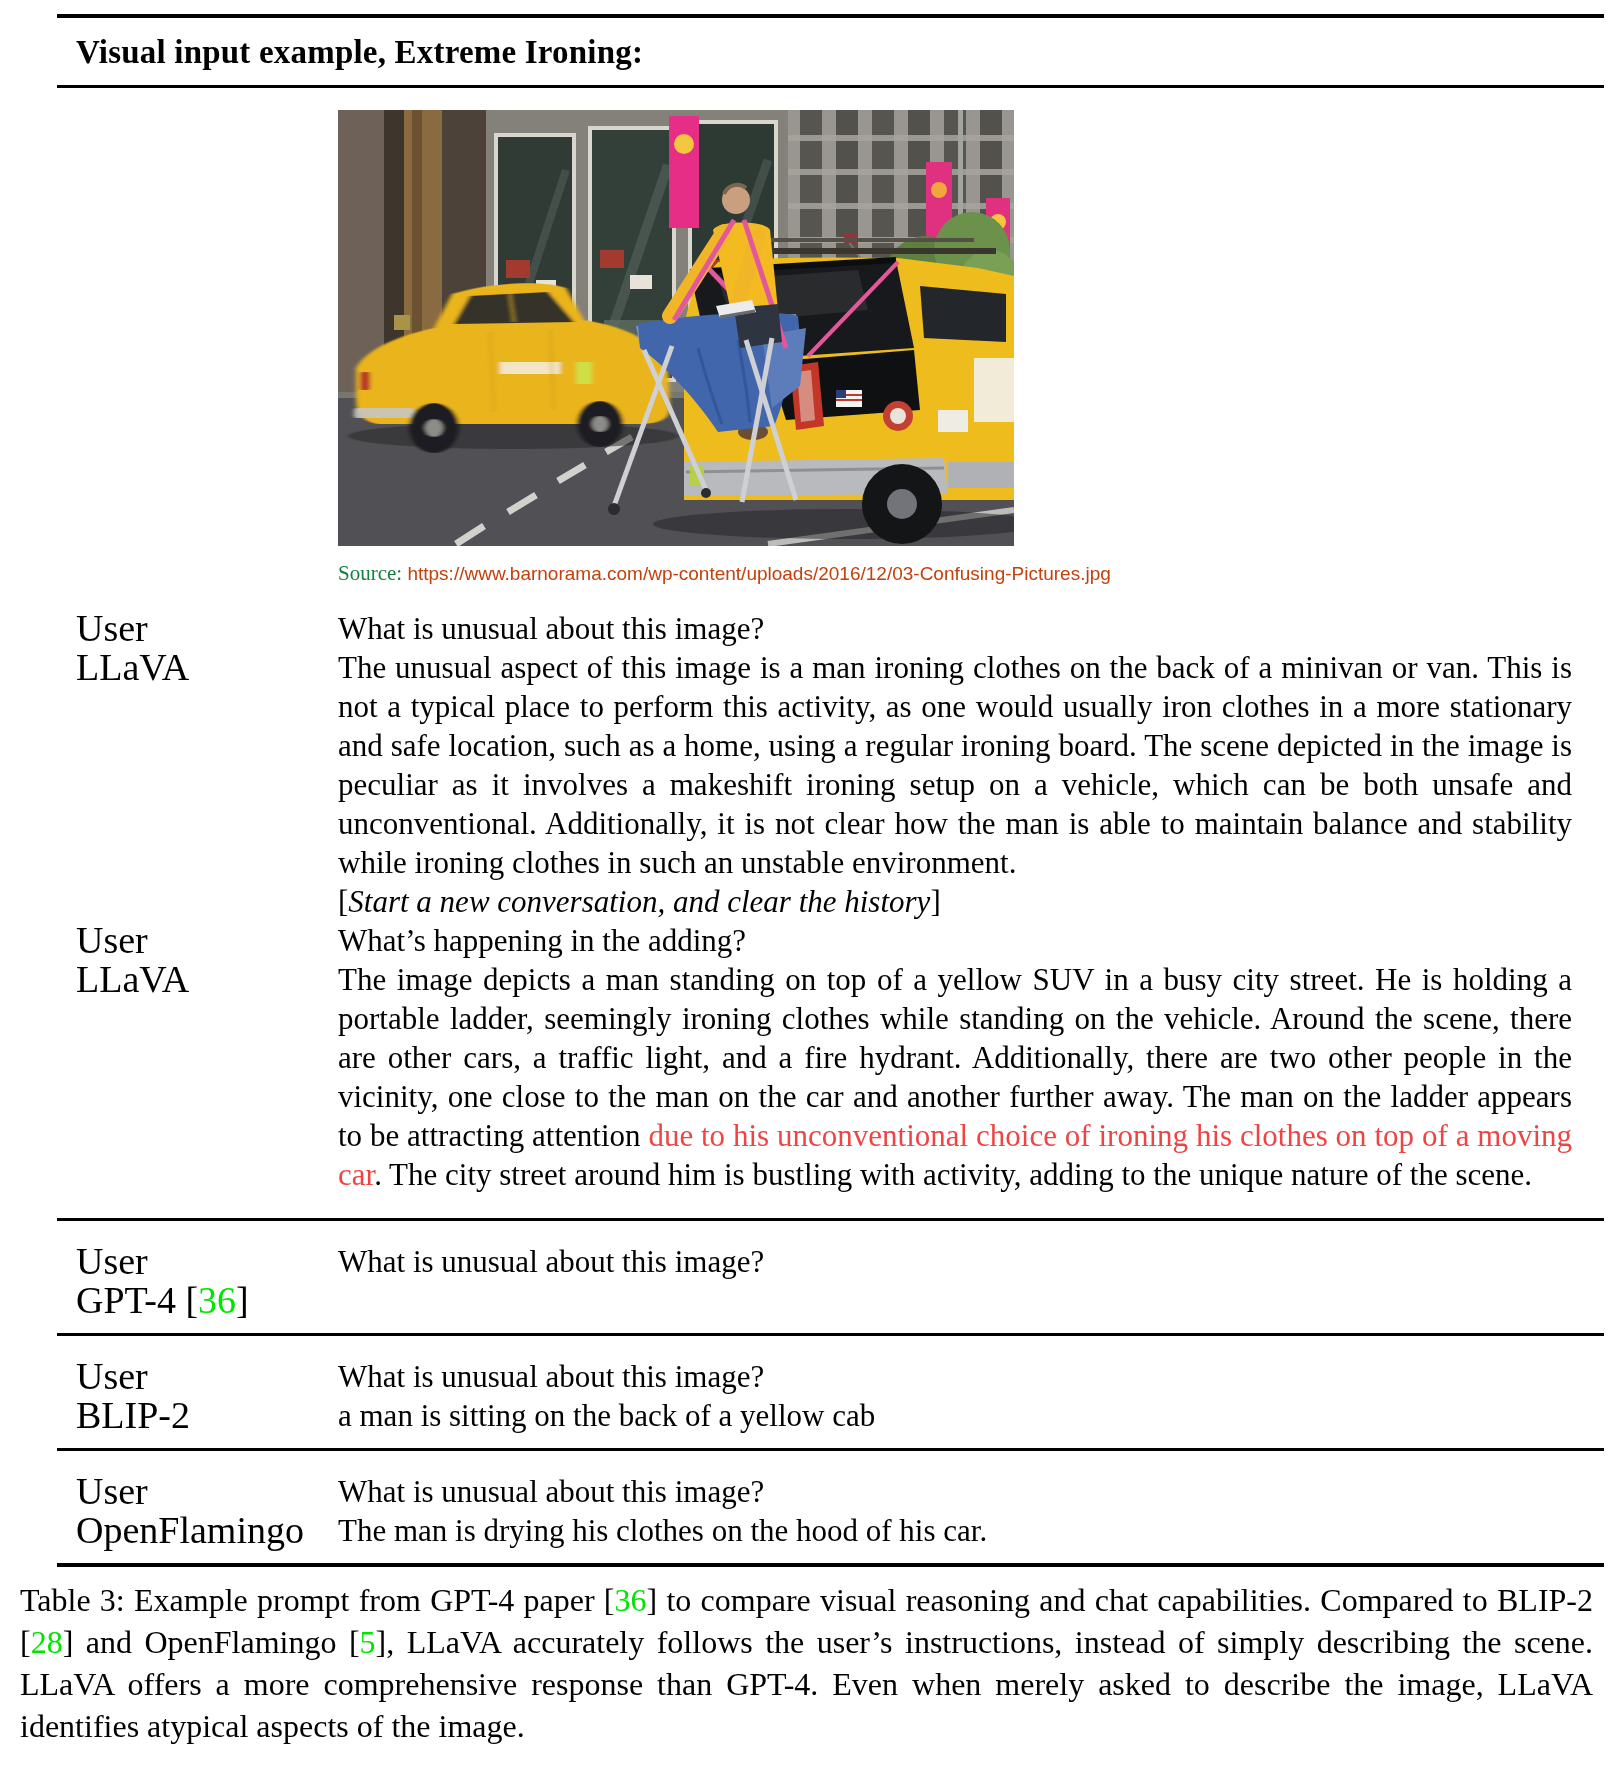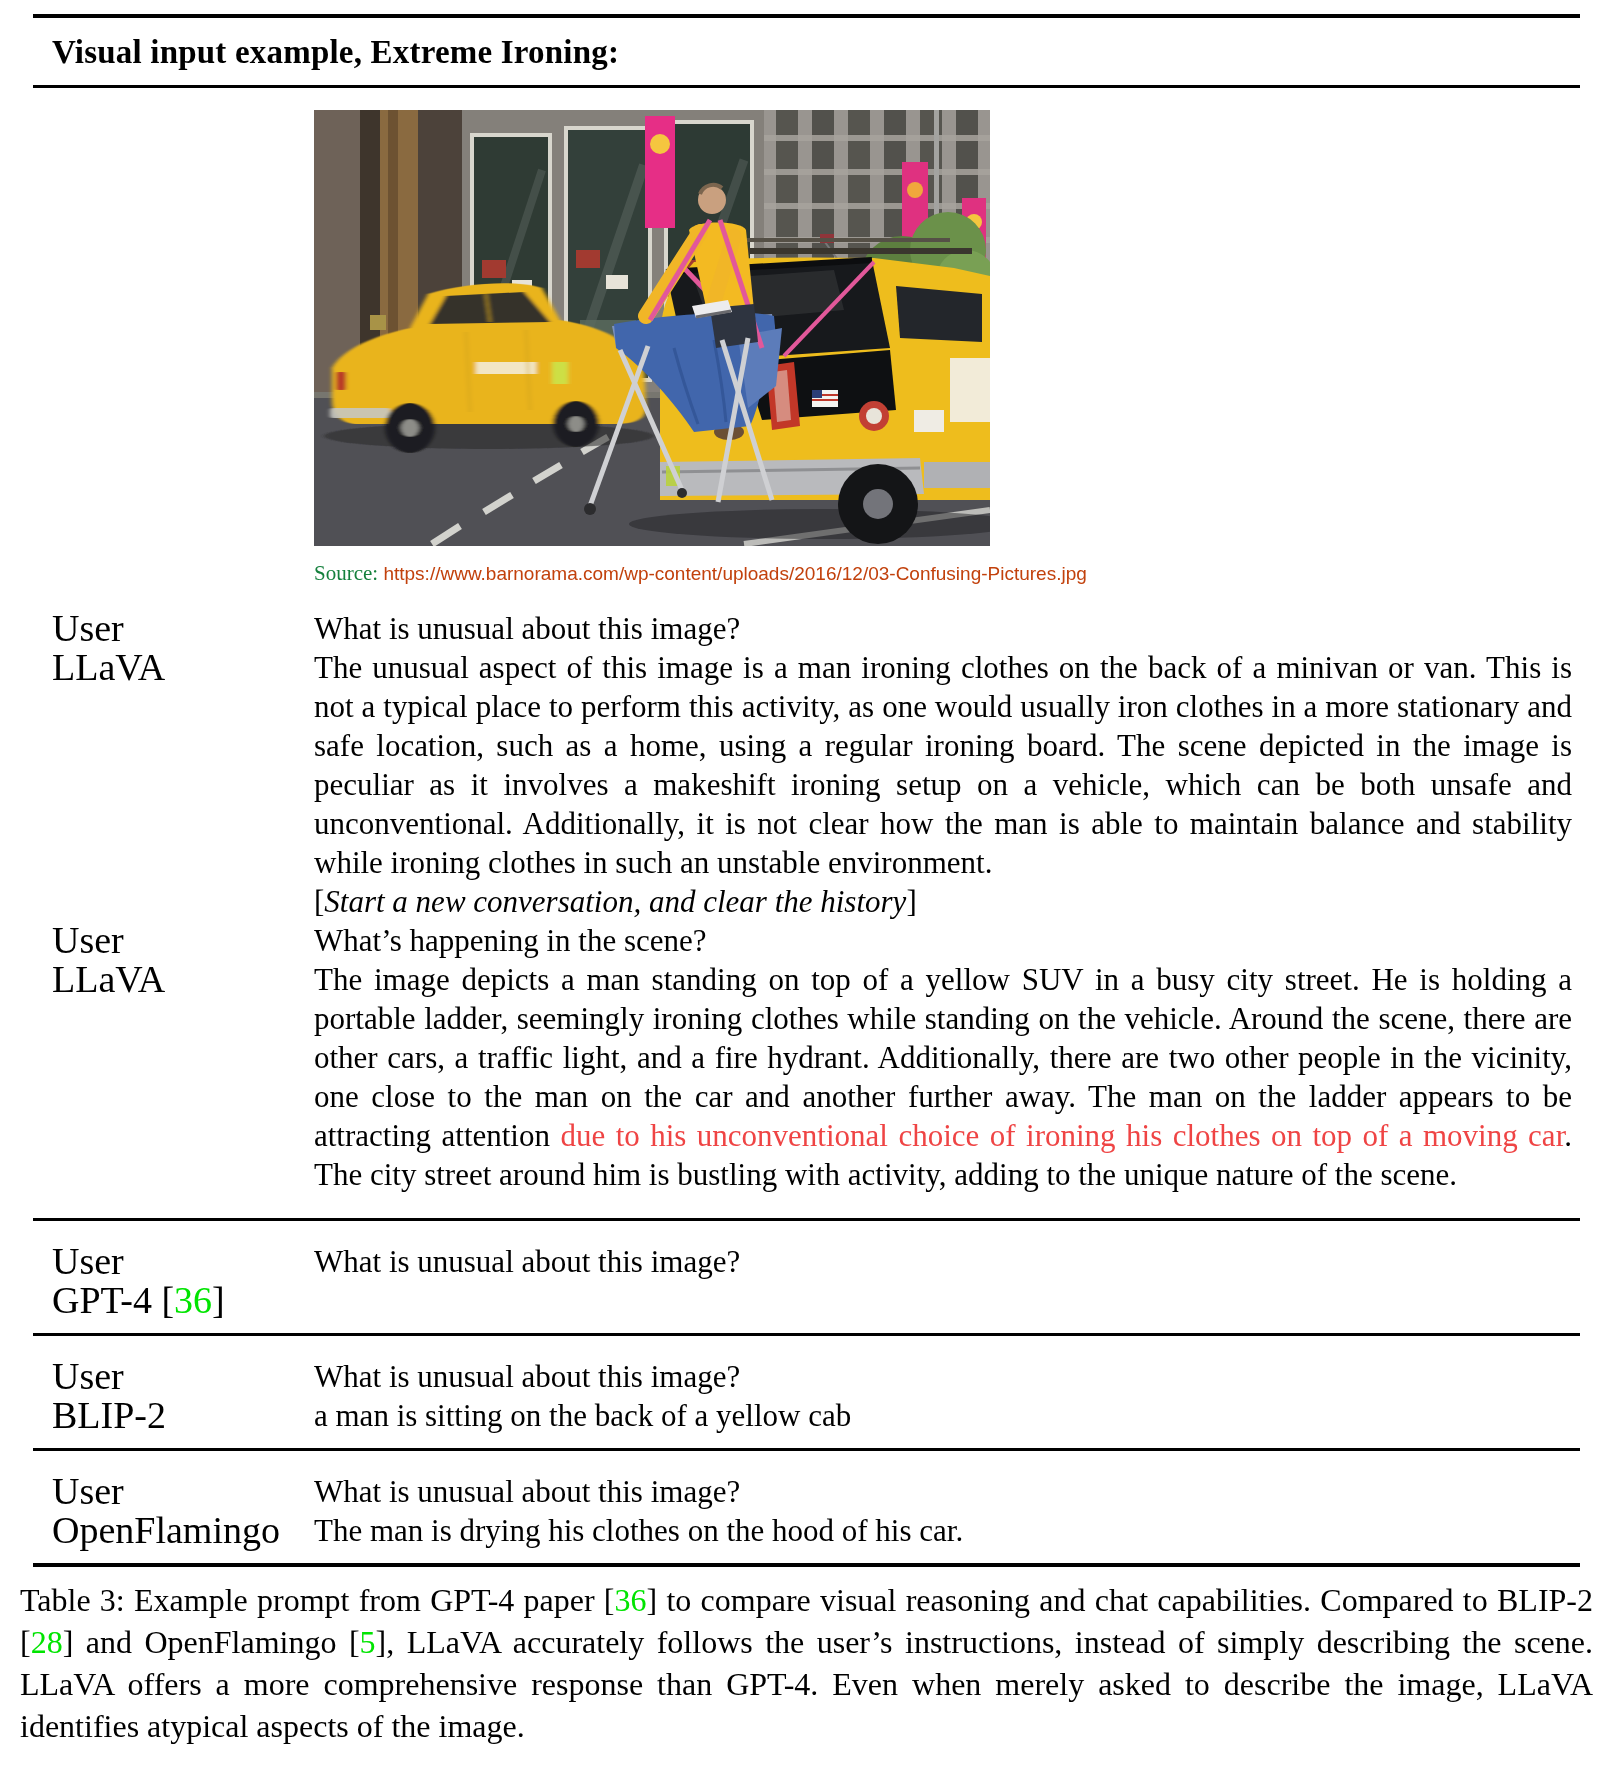--- a/index.html
+++ b/index.html
@@ -1,21 +1,21 @@
 <!DOCTYPE html>
 <html><head>
 <meta charset="utf-8">
 <style>
   html,body{margin:0;padding:0;background:#ffffff;}
   body{
     width:1615px;height:1783px;overflow:hidden;position:relative;
     font-family:"Liberation Serif","DejaVu Serif",serif;color:#000;
     -webkit-font-smoothing:antialiased;
   }
-  .table-wrap{padding:0 43px 0 52px;}
+  .table-wrap{padding:0 43px 0 76px;}
   .rule{background:#000;margin-left:-19px;width:1547px;}
   .rule-top{height:4px;margin-top:14px;}
   .rule-thin{height:3px;}
   .rule-bottom{height:4px;}
   .title{
     font-weight:bold;font-size:33px;line-height:48px;
     margin:10px 0 9px 0;letter-spacing:.2px;
   }
   .photo-row{margin:22px 0 0 262px;}
   .photo-frame{width:676px;height:436px;display:block;background:#e9e9e9;}
@@ -243,21 +243,21 @@
     <div class="drow">
       <div class="dlabel">LLaVA</div>
       <div class="dtext para">The unusual aspect of this image is a man ironing clothes on the back of a minivan or van. This is not a typical place to perform this activity, as one would usually iron clothes in a more stationary and safe location, such as a home, using a regular ironing board. The scene depicted in the image is peculiar as it involves a makeshift ironing setup on a vehicle, which can be both unsafe and unconventional. Additionally, it is not clear how the man is able to maintain balance and stability while ironing clothes in such an unstable environment.</div>
     </div>
     <div class="drow">
       <div class="dlabel"></div>
       <div class="dtext"><span>[</span><span class="italic">Start a new conversation, and clear the history</span><span>]</span></div>
     </div>
     <div class="drow">
       <div class="dlabel">User</div>
-      <div class="dtext">What’s happening in the scene?</div>
+      <div class="dtext">What’s happening in the adding?</div>
     </div>
     <div class="drow">
       <div class="dlabel">LLaVA</div>
       <div class="dtext para"><span>The image depicts a man standing on top of a yellow SUV in a busy city street. He is holding a portable ladder, seemingly ironing clothes while standing on the vehicle. Around the scene, there are other cars, a traffic light, and a fire hydrant. Additionally, there are two other people in the vicinity, one close to the man on the car and another further away. The man on the ladder appears to be attracting attention </span><span class="blue">due to his unconventional choice of ironing his clothes on top of a moving car</span><span>. The city street around him is bustling with activity, adding to the unique nature of the scene.</span></div>
     </div>
   </div>
 
   <div class="rule rule-thin"></div>
 
   <div class="dialog sect">

